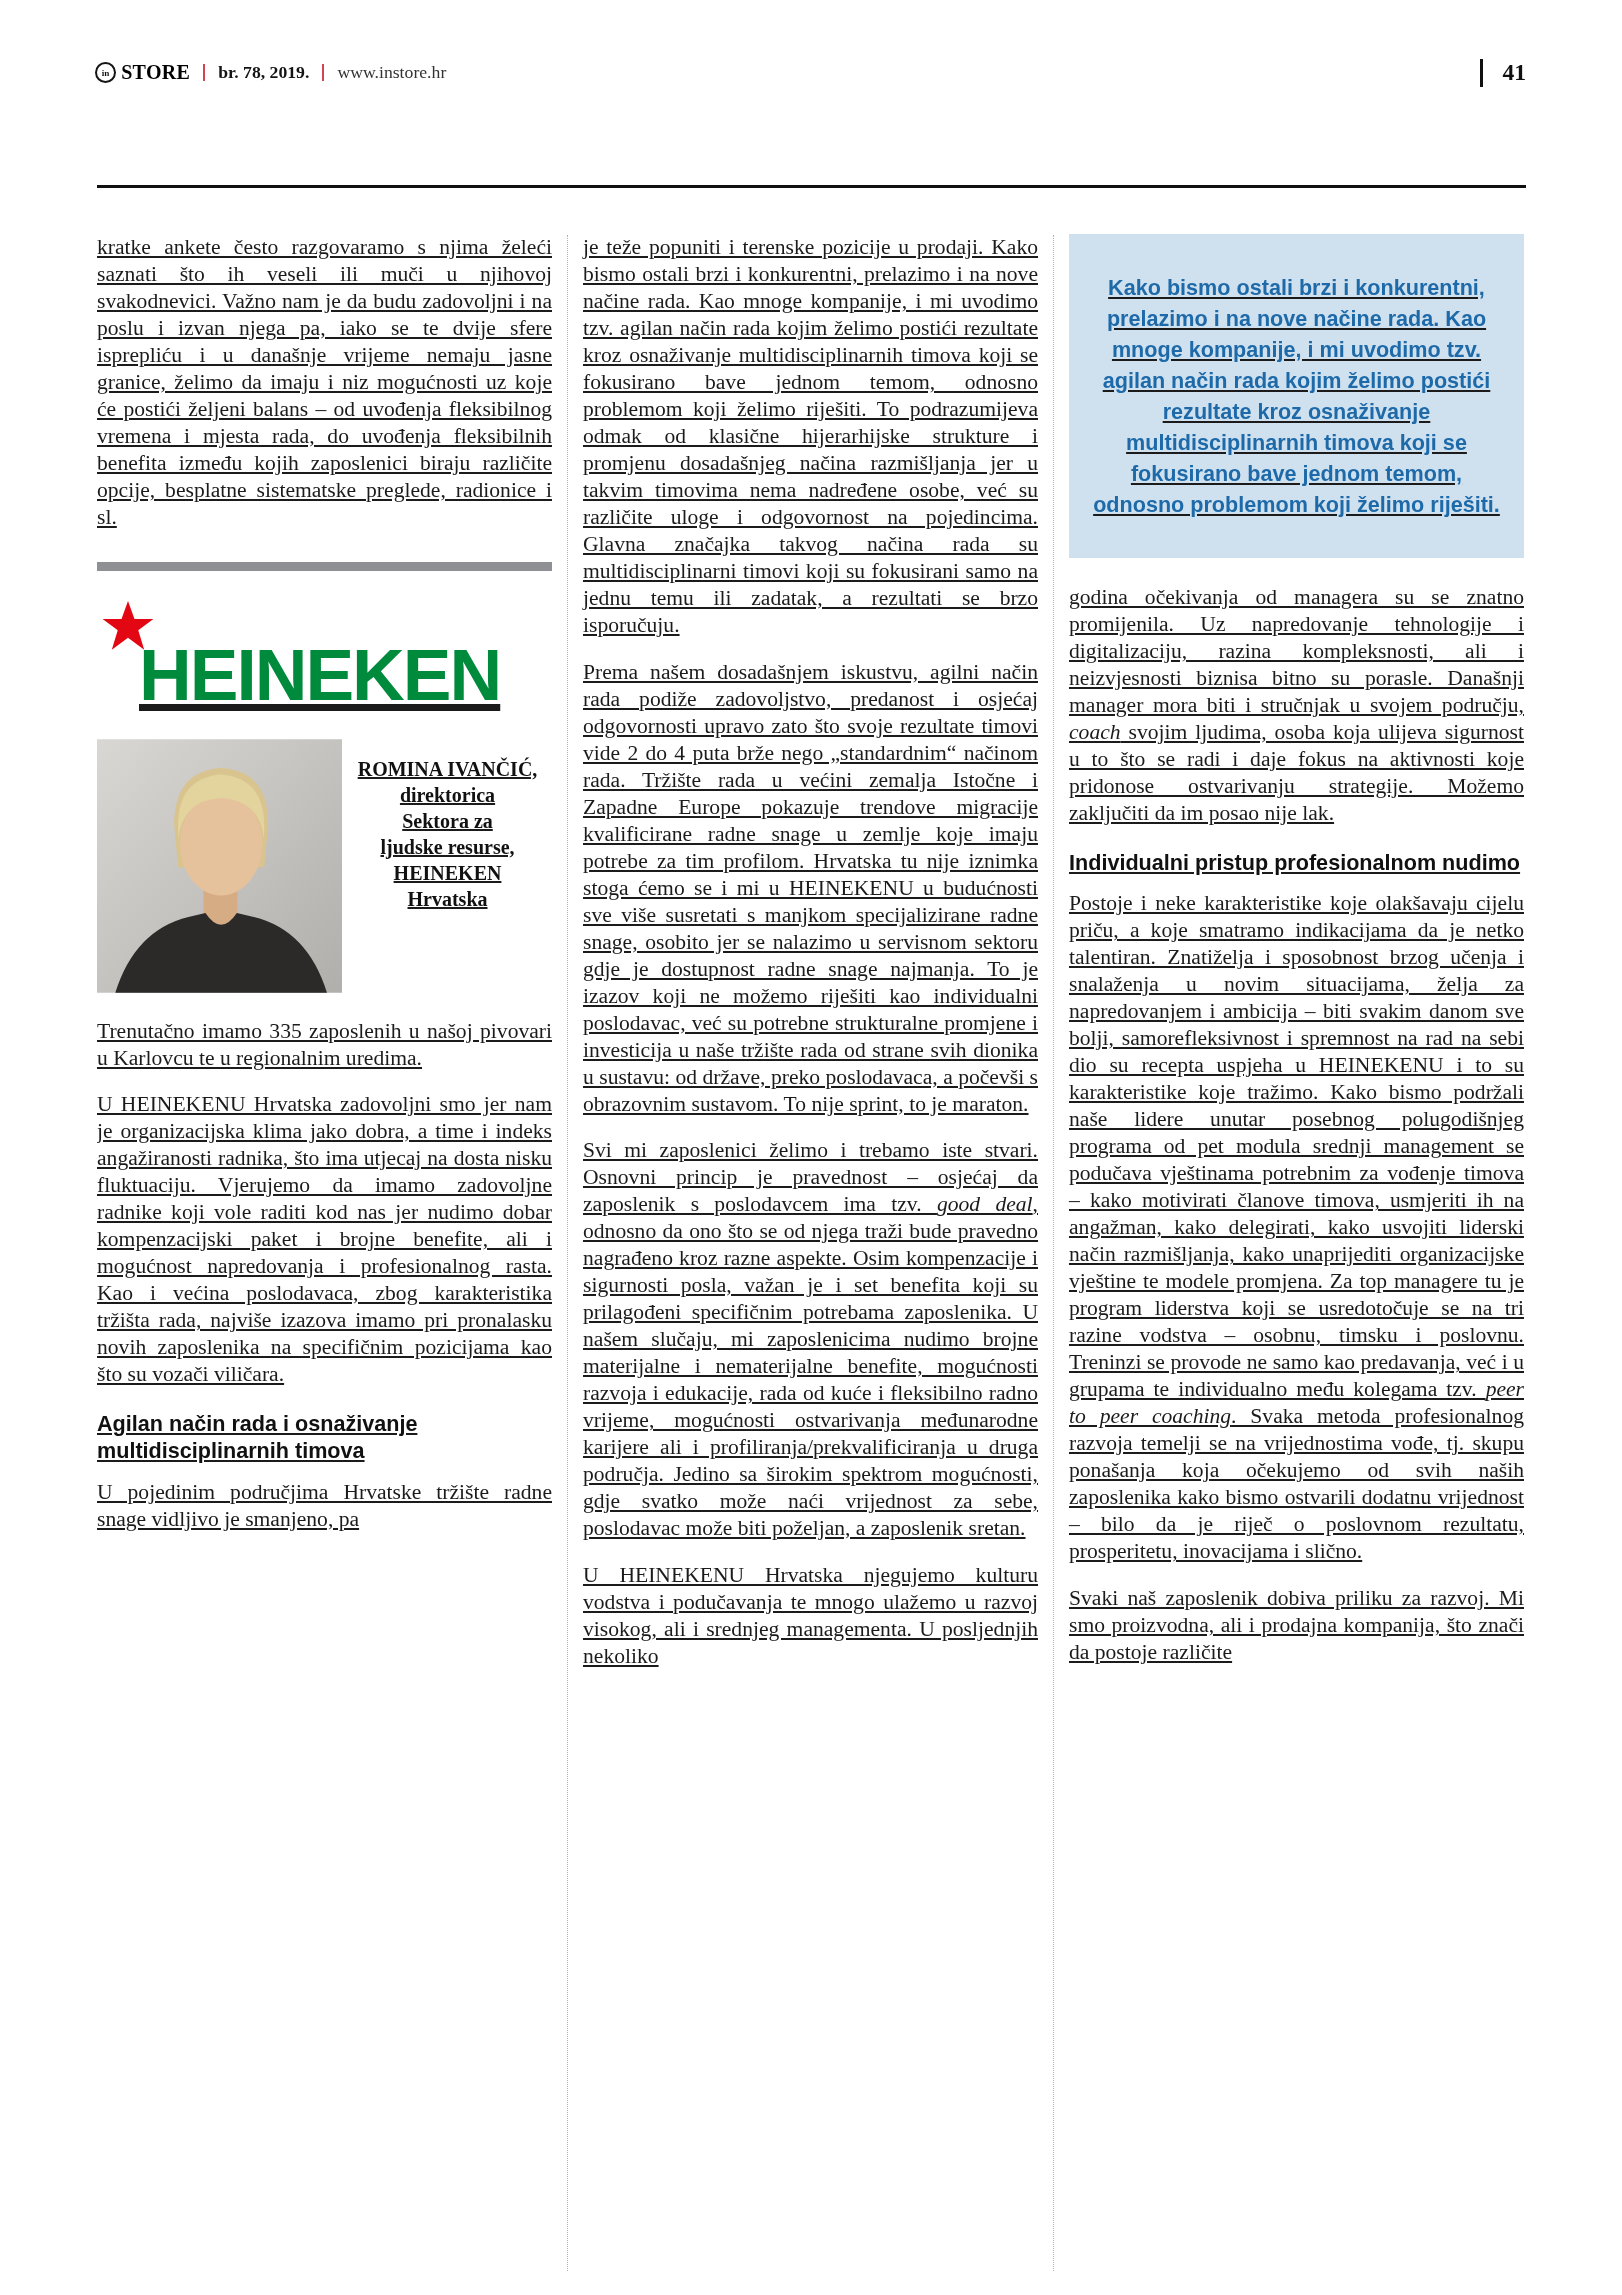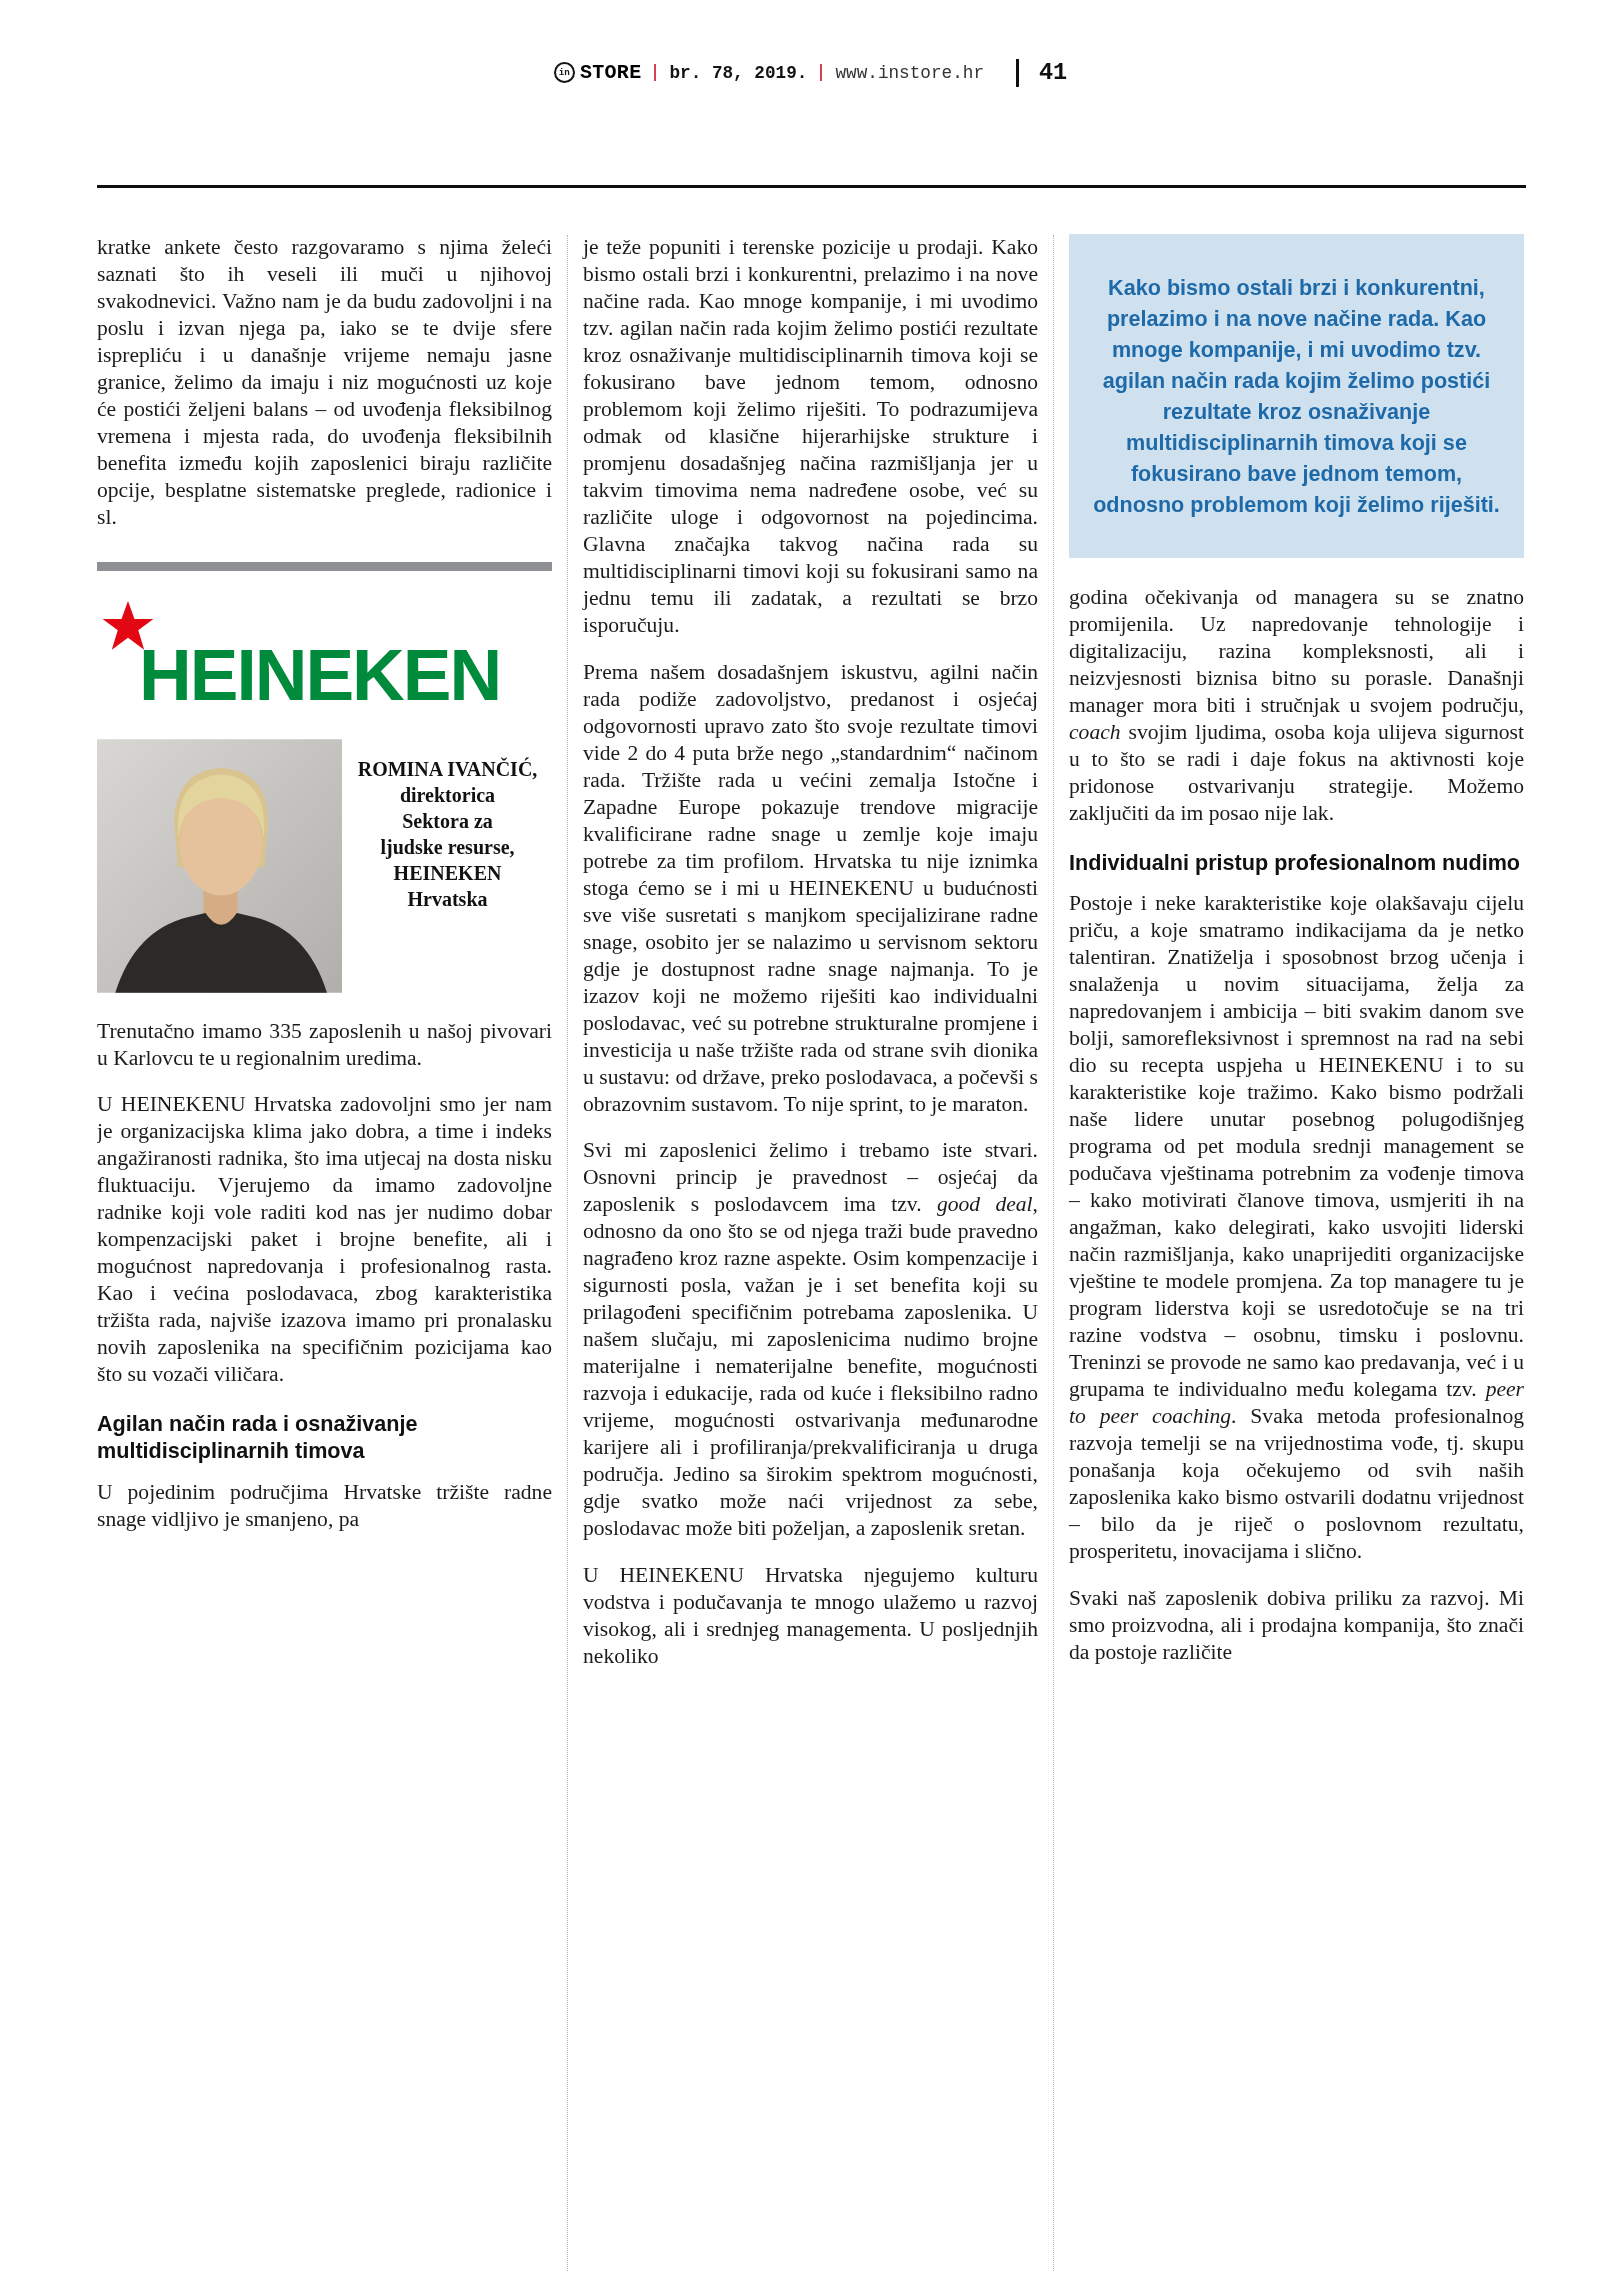--- a/index.html
+++ b/index.html
@@ -8,22 +8,22 @@
     width:1623px; height:2295px;
     font-family:"Liberation Serif", serif;
     color:var(--body-text,#1b1b1b);
     position:relative; overflow:hidden;
   }
   .page{ position:relative; width:1623px; height:2295px; background:#fff; }
 
   
   .page-header{
     position:absolute; top:59px; left:95px; right:97px;
-    display:flex; justify-content:center; align-items:center;
-    font-family:Liberation Mono, monospace;
+    display:flex; justify-content:space-between; align-items:center;
+    font-family:Liberation Serif, serif;
   }
   .header-meta{ display:flex; align-items:center; gap:13px; }
   .logo-wrap{ display:flex; align-items:center; gap:5.2px; }
   .logo-circle{
     width:21px; height:21px; border:2px solid #141414; border-radius:50%;
     display:flex; align-items:center; justify-content:center;
     font-size:9.2px; font-weight:bold; color:#141414;
   }
   .logo-text{ font-size:20px; font-weight:bold; letter-spacing:0.3px; color:#000000; }
   .hdr-div{ width:2px; height:17px; background:#c23; opacity:.85; }
@@ -36,21 +36,21 @@
   .top-rule{
     position:absolute; top:185px; left:97px; right:97px; height:2.6px;
     background:var(--rule-black,#101010);
   }
 
   
   .columns{
     position:absolute; top:234px; left:97px; right:97px; bottom:23.6px;
     display:flex; gap:31px; overflow:hidden;
   }
-  .col{ width:455px; position:relative; }
+  .col{ width:455px; position:relative;text-decoration:underline; }
   .col + .col::before{
     content:""; position:absolute; left:-16.4px; top:1.3px; bottom:0;
     border-left:1.3px dotted #b3b3b3;
   }
 
   .body-p{
     font-size:21.6px; line-height:27px; text-align:justify;
     margin:0 0 19.6px 0; hyphens:auto;
   }
   .body-p em{ font-style:italic; }

